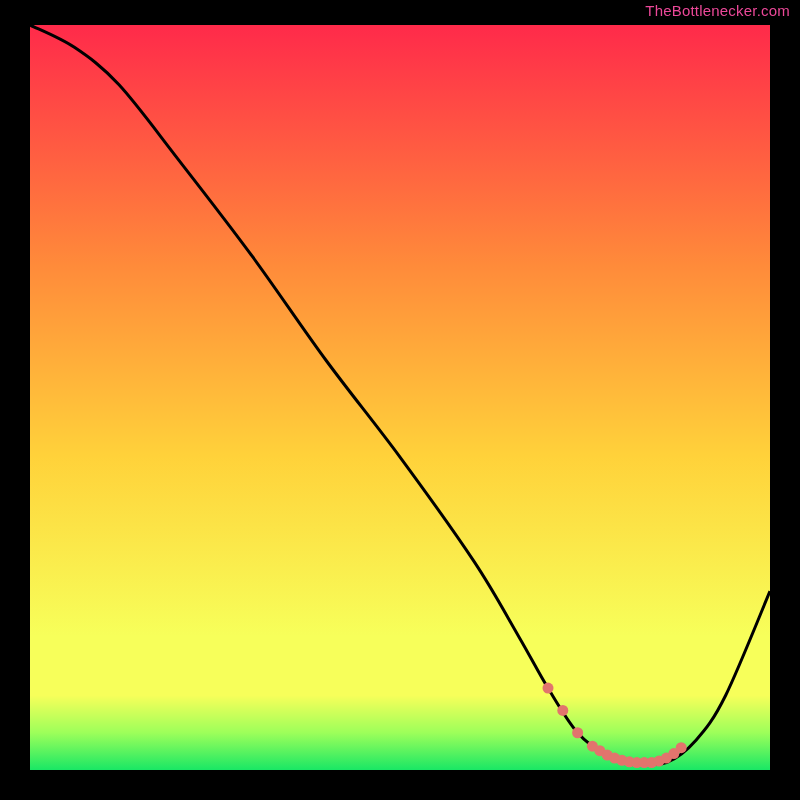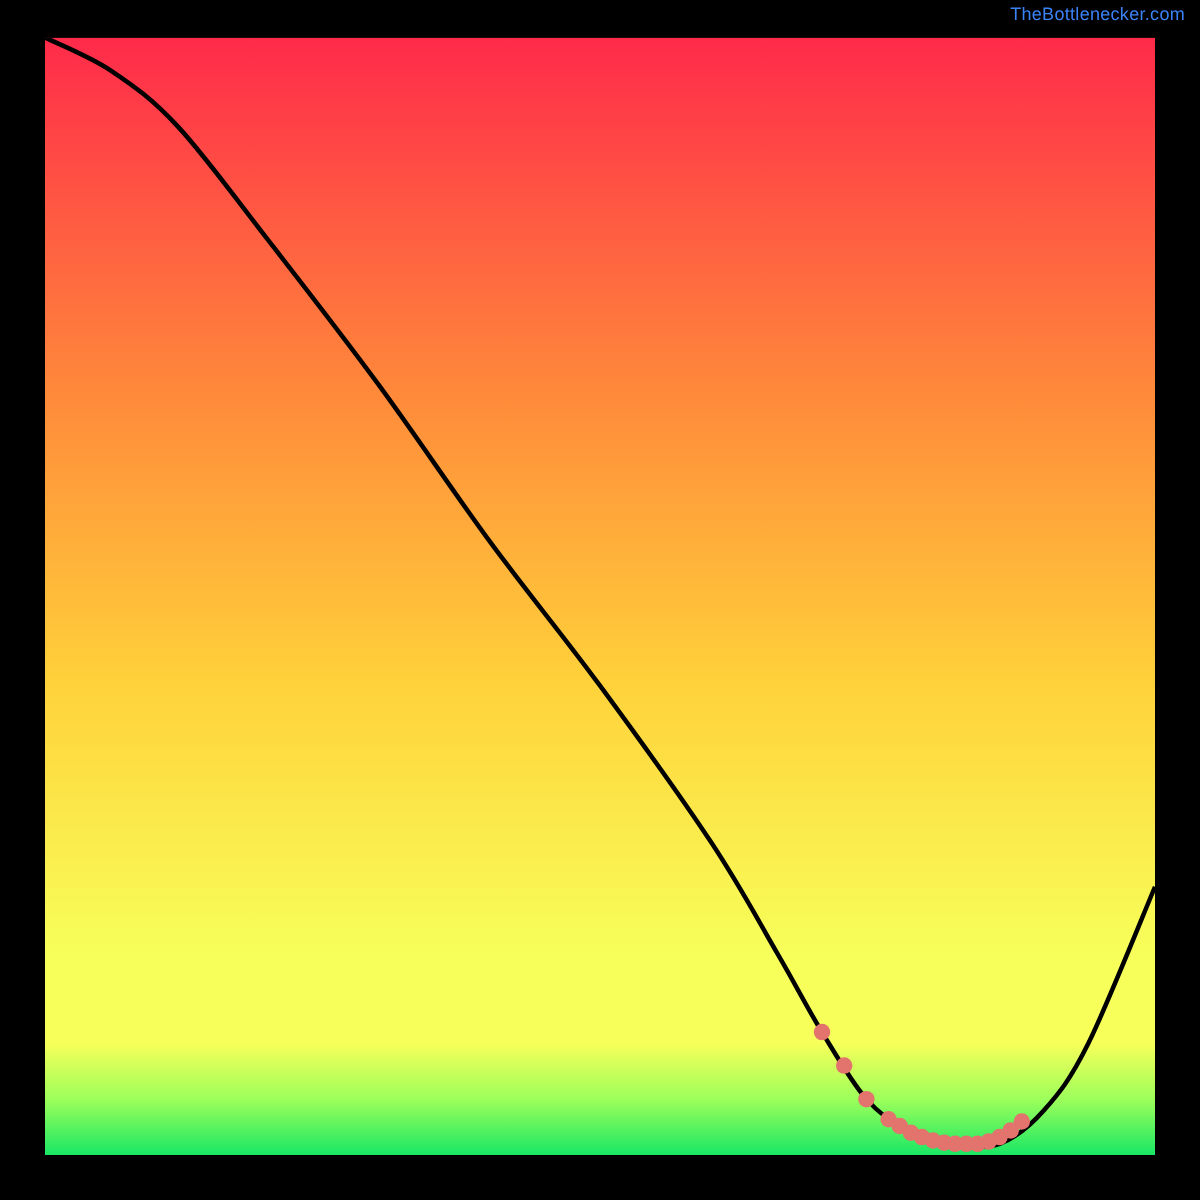--- a/index.html
+++ b/index.html
@@ -14,22 +14,22 @@
   .frame {
     position: relative;
     width: 800px;
     height: 800px;
     background: #000;
   }
   .watermark {
     position: absolute;
     top: 2px;
     right: 10px;
-    color: #3b82f6;
-    font-size: 12px;
+    color: #ec4899;
+    font-size: 15px;
     font-weight: 500;
     letter-spacing: 0.2px;
     z-index: 5;
   }
   .plot-area {
     position: absolute;
     left: 30px;
     top: 25px;
     width: 740px;
     height: 745px;

